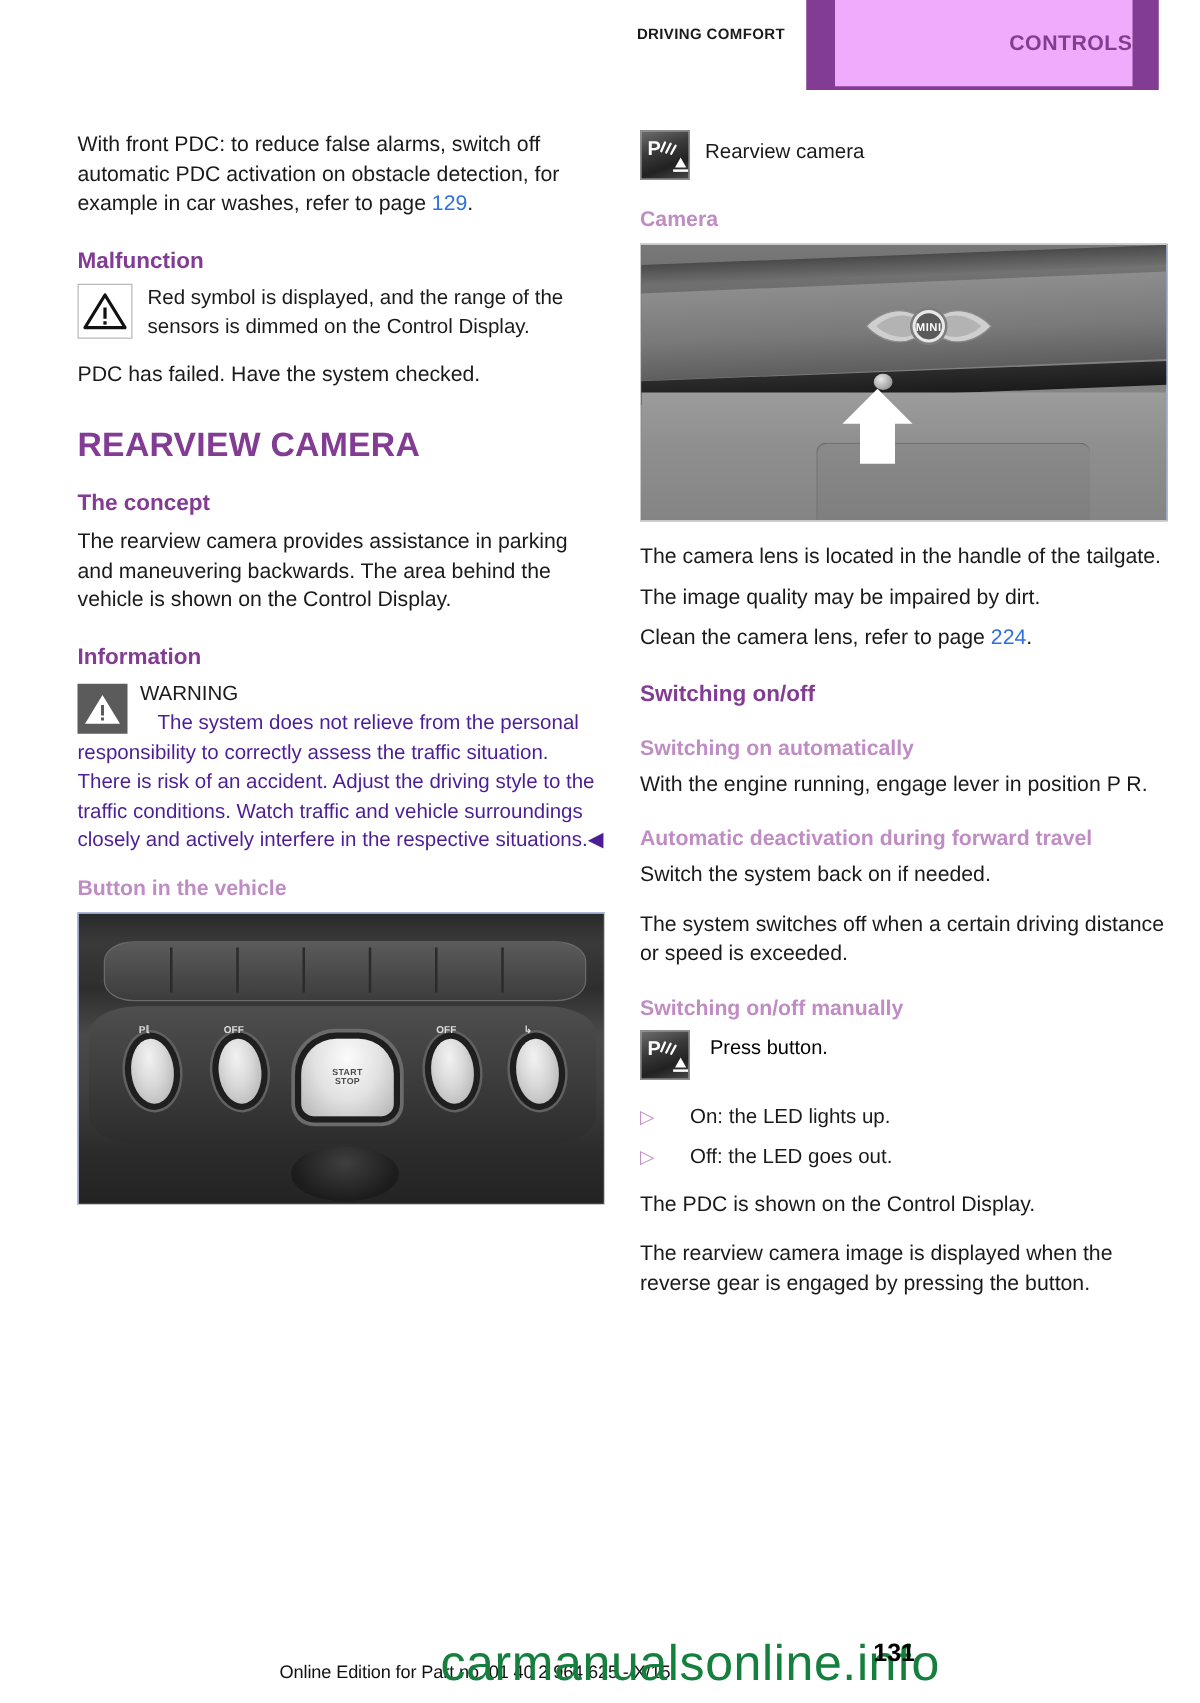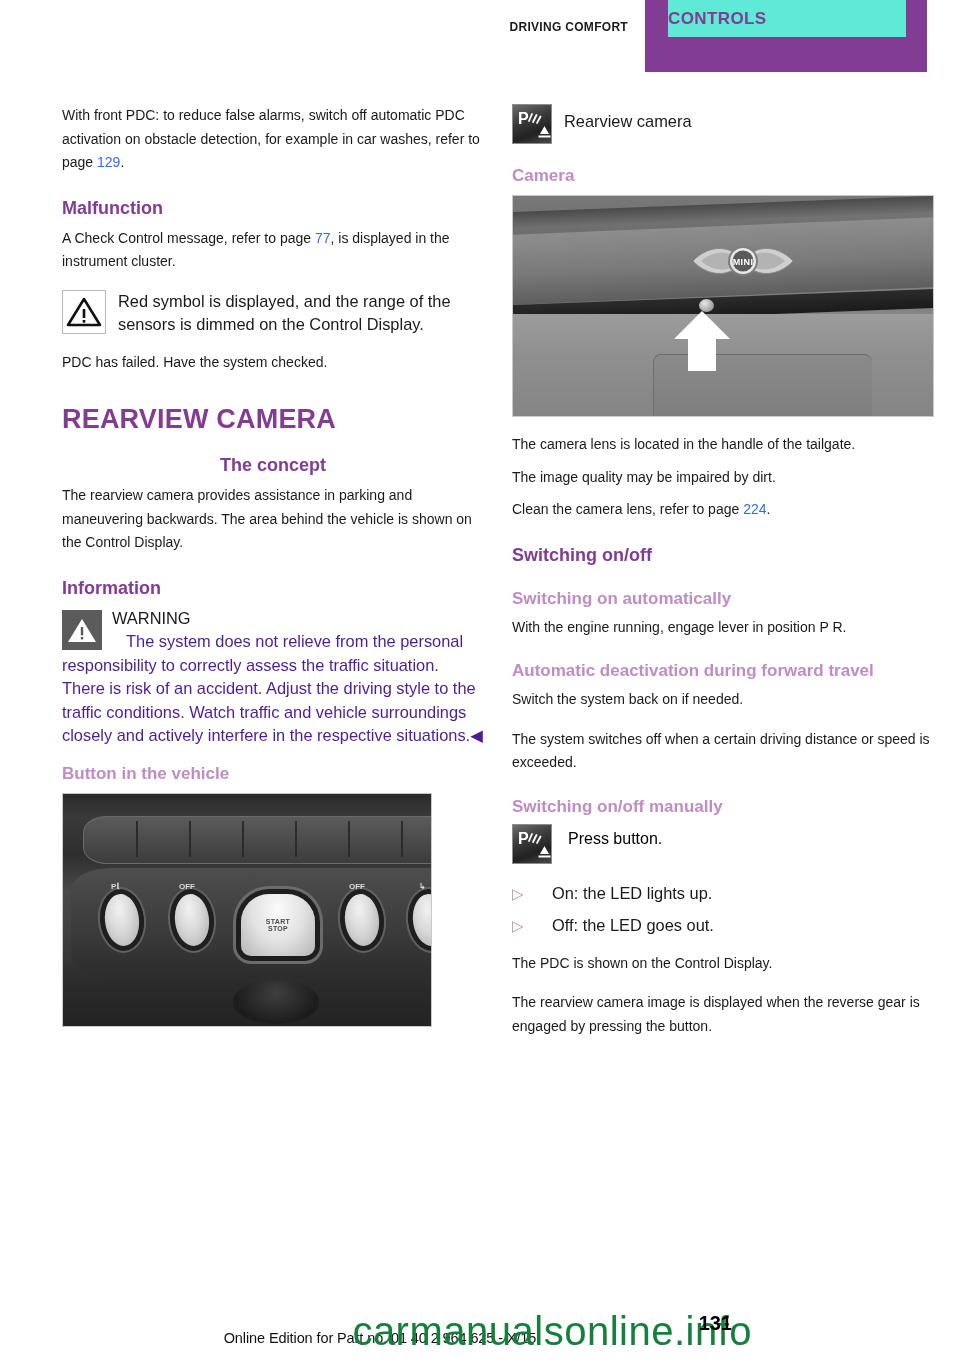--- a/index.html
+++ b/index.html
@@ -31,25 +31,25 @@
     top: 0;
     width: 282px;
     height: 72px;
     background: #833c93;
   }
   .header-tab-white {
     position: absolute;
     left: 668px;
     top: 0;
     width: 238px;
-    height: 37px;
-    background: #5eead4;
+    height: 69px;
+    background: #f0abfc;
     display: flex;
     align-items: center;
-    justify-content: flex-start;
+    justify-content: flex-end;
   }
   .header-tab-label {
     color: #833c93;
     font-size: 17px;
     font-weight: bold;
     letter-spacing: 0.4px;
   }
   .header-chapter {
     position: absolute;
     left: 0;
@@ -71,21 +71,21 @@
   .col {
     position: absolute;
     top: 104px;
     width: 422px;
   }
   .col-left  { left: 62px;  }
   .col-right { left: 512px; }
 
   p.body {
     margin: 0 0 16px 0;
-    font-size: 14px;
+    font-size: 17px;
     line-height: 23.5px;
     color: #1a1a1a;
   }
   p.body.tight { margin-bottom: 9px; }
 
   .pageref { color: #2f6fe0; }
 
   h1.h-chapter {
     margin: 30px 0 20px 0;
     font-size: 27px;
@@ -94,21 +94,21 @@
     letter-spacing: 0.2px;
     line-height: 30px;
   }
   h2.h-sec {
     margin: 22px 0 7px 0;
     font-size: 18px;
     font-weight: bold;
     color: #833c93;
     line-height: 23px;
   }
-  h2.h-sec.first { margin-top: 16px; text-align: center; }
+  h2.h-sec.first { margin-top: 16px; }
   h3.h-sub {
     margin: 20px 0 6px 0;
     font-size: 17px;
     font-weight: bold;
     color: #bf8cc4;
     line-height: 23px;
   }
   h3.h-sub.first { margin-top: 10px; }
 
   
@@ -204,21 +204,21 @@
   
   .figure {
     position: relative;
     margin: 8px 0 16px 0;
     border: 1px solid #c9c9c9;
     box-sizing: border-box;
     overflow: hidden;
     background: #1d4ed8;
   }
   .fig-tailgate { width: 422px; height: 222px; }
-  .fig-console  { width: 370px; height: 234px; }
+  .fig-console  { width: 422px; height: 234px; }
 
   
   .tg-sky {
     position: absolute; inset: 0;
     background: linear-gradient(180deg,#787878 0%, #6d6d6d 18%, #8d8d8d 34%, #7b7b7b 48%, #8f8f8f 58%, #a2a2a2 75%, #929292 100%);
   }
   .tg-topedge {
     position: absolute; left: 0; top: 8px; width: 100%; height: 16px;
     background: linear-gradient(180deg,#4a4a4a,#6f6f6f);
     transform: skewY(-2.2deg);
@@ -350,21 +350,20 @@
     <span class="header-tab-label">CONTROLS</span>
   </div>
 </div>
 
 <div class="col col-left">
 
   <p class="body"><span>With front PDC: to reduce false alarms, switch off automatic PDC activation on obstacle detection, for example in car washes, refer to page </span><span class="pageref">129</span><span>.</span></p>
 
   <h2 class="h-sec">Malfunction</h2>
 
-  <p class="body"><span>A Check Control message, refer to page </span><span class="pageref">77</span><span>, is displayed in the instrument cluster.</span></p>
 
   <div class="symbol-row">
     <div class="icon-warn-outline">
       <svg width="42" height="42" viewBox="0 0 42 42" aria-hidden="true">
         <path d="M21 8 L37 34 L5 34 Z" fill="none" stroke="#111" stroke-width="2.6" stroke-linejoin="round"></path>
         <rect x="19.7" y="18" width="2.6" height="9" fill="#111"></rect>
         <rect x="19.7" y="29" width="2.6" height="2.7" fill="#111"></rect>
       </svg>
     </div>
     <div class="sym-text">Red symbol is displayed, and the range of the sensors is dimmed on the Control Display.</div>

